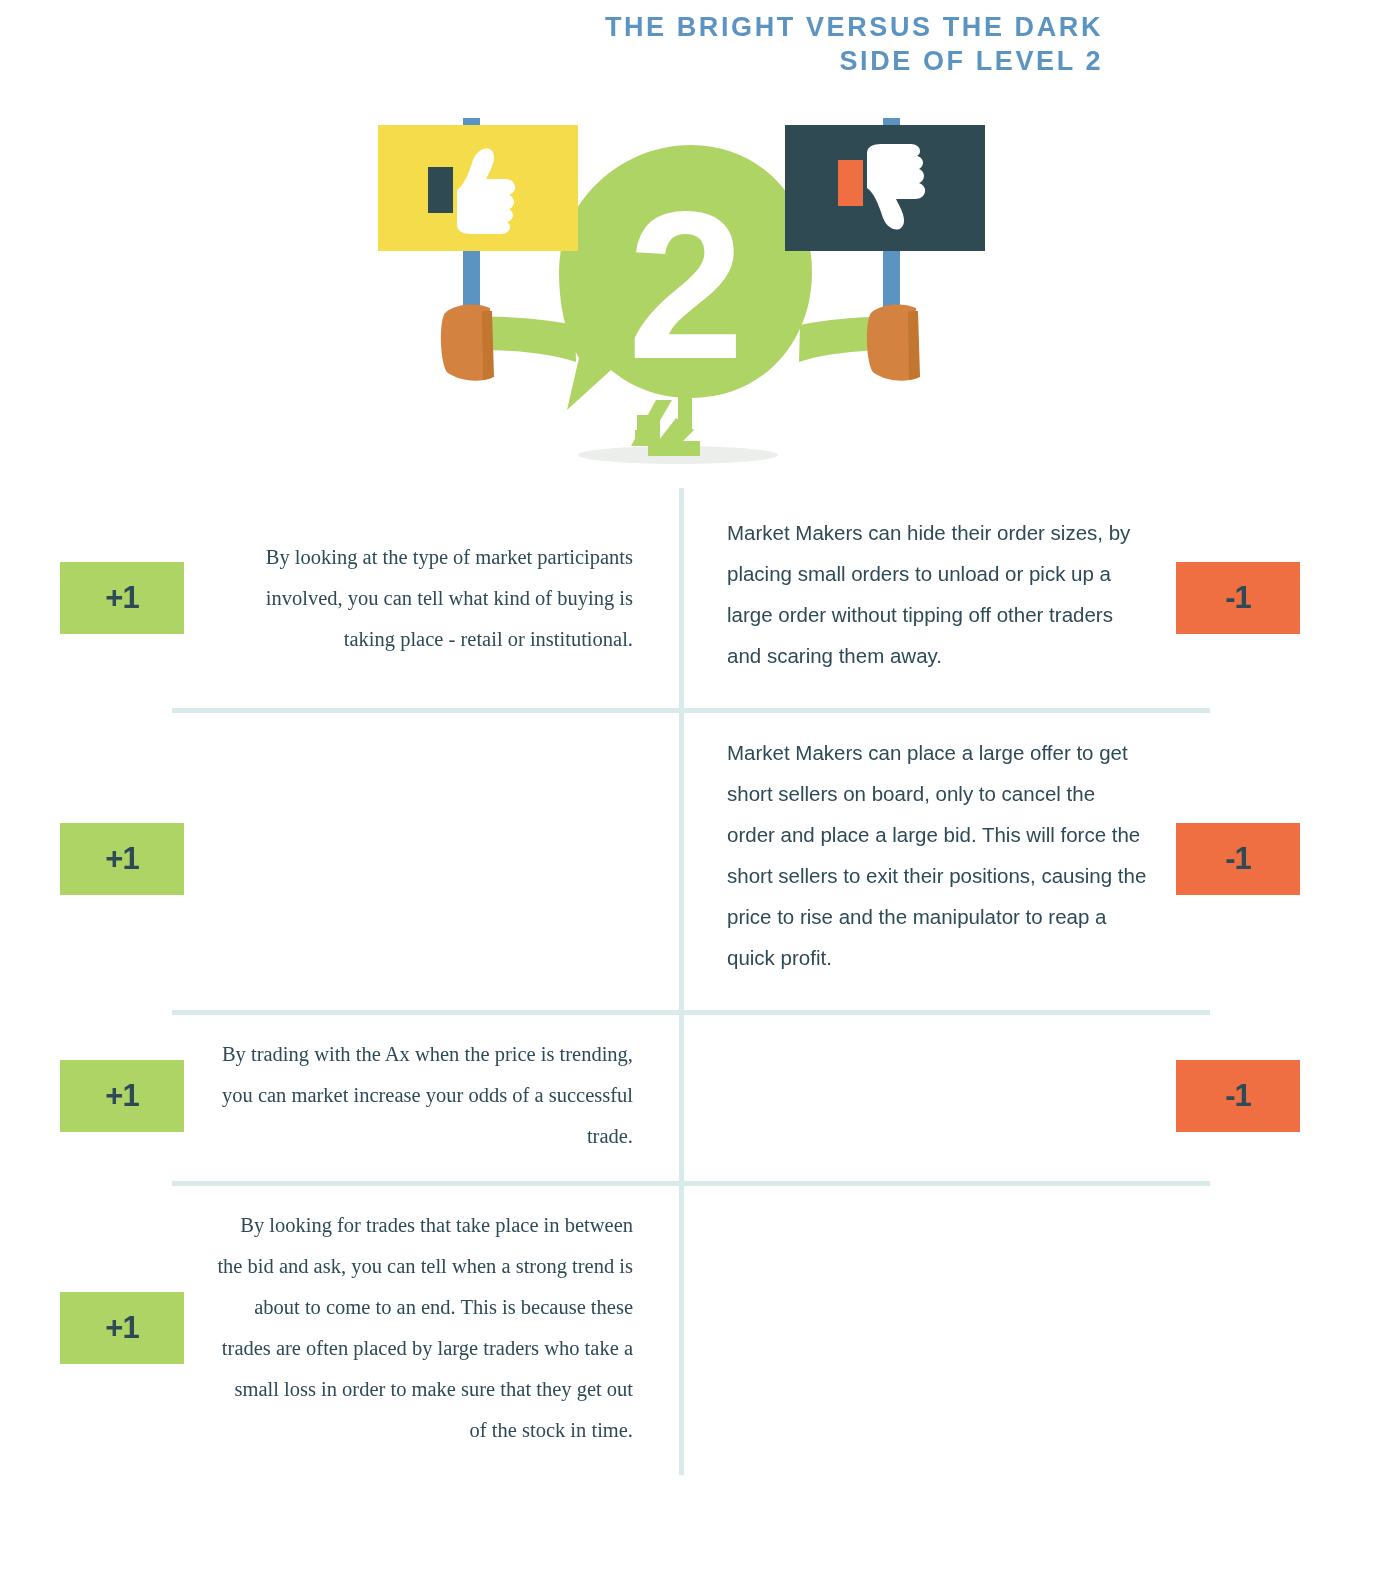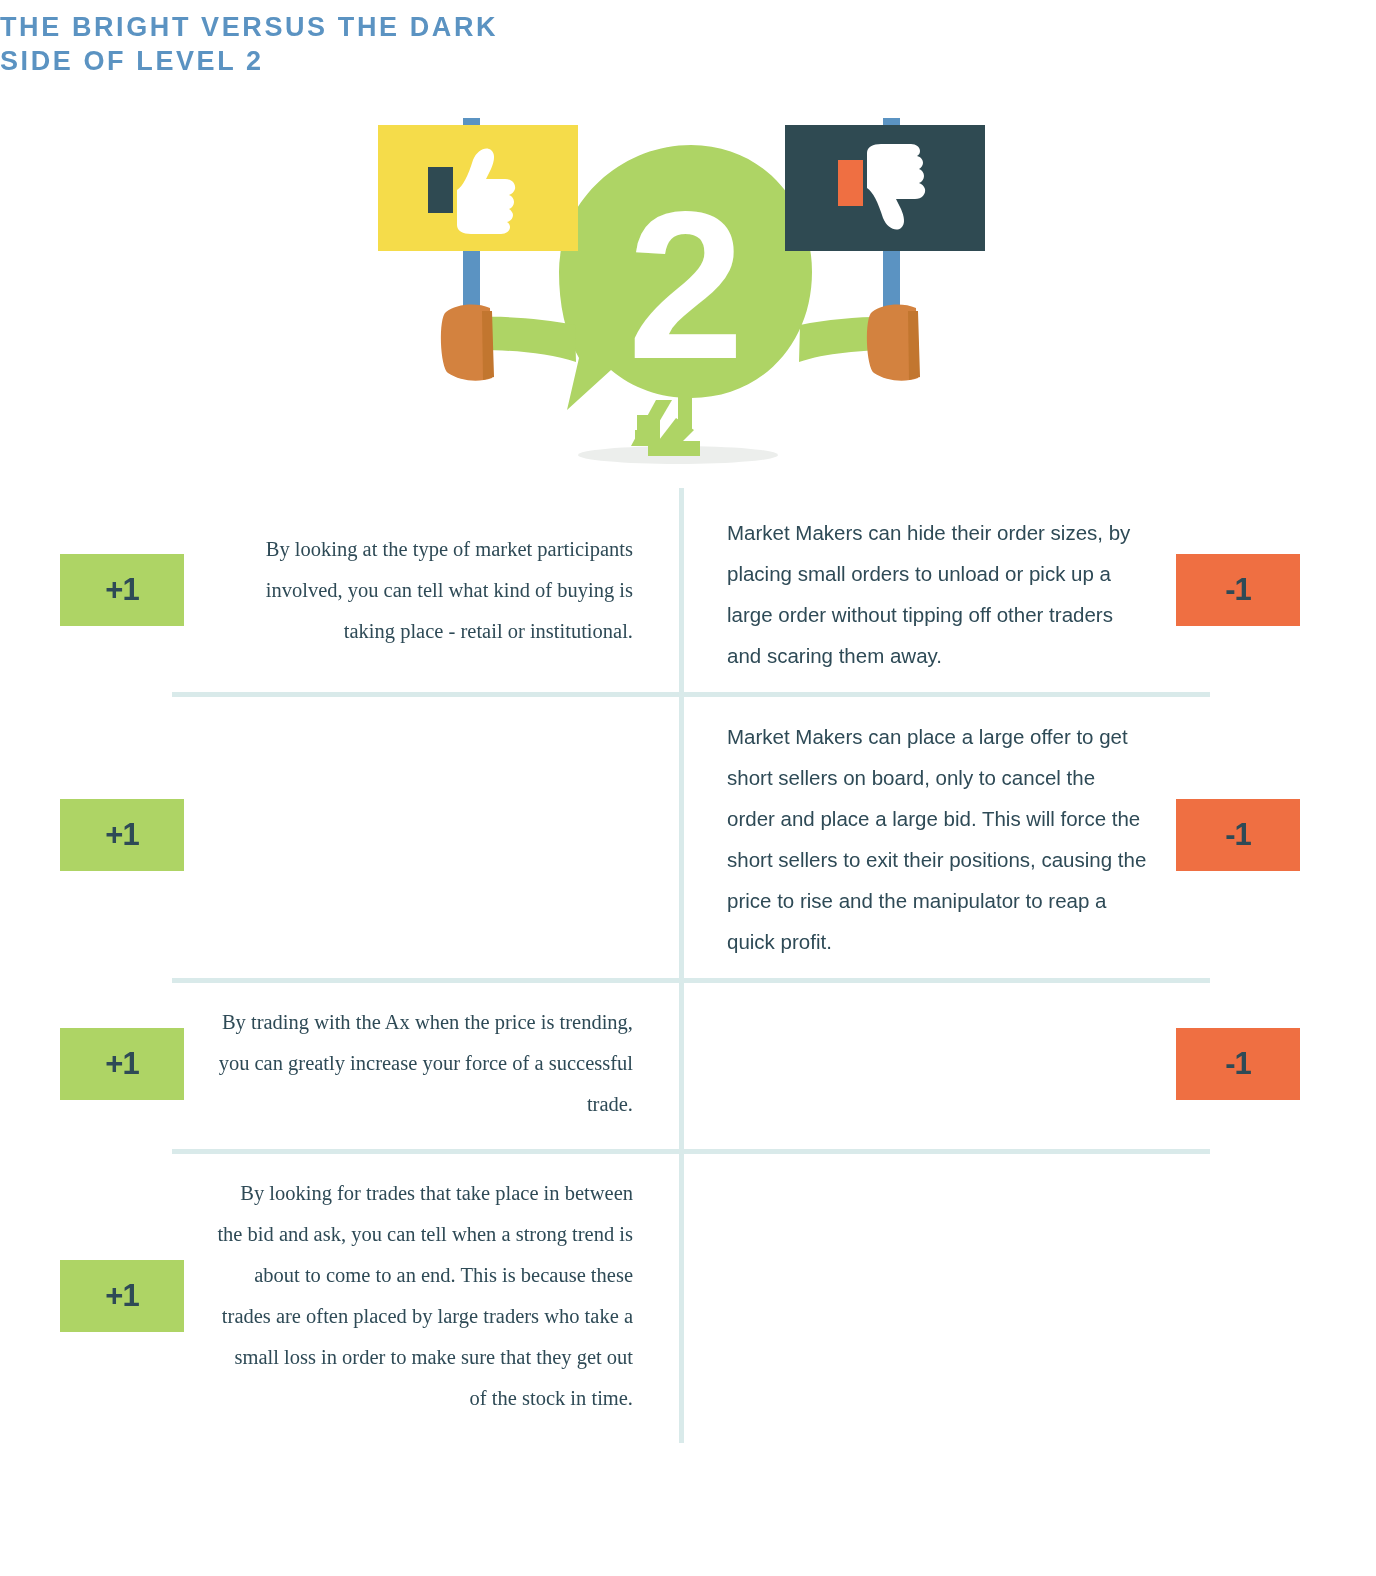--- a/index.html
+++ b/index.html
@@ -12,23 +12,23 @@
     height: 1576px;
     position: relative;
     font-family: "Liberation Sans", sans-serif;
     overflow: hidden;
   }
 
   
   .title-block {
     position: absolute;
     top: 10px;
-    left: 0;
+    left: 11px;
     width: 1092px;
-    text-align: left;
+    text-align: right;
   }
   .title-line {
     color: #5b93c2;
     font-family: "Liberation Sans", sans-serif;
     font-weight: bold;
     font-size: 27px;
     letter-spacing: 2.6px;
     line-height: 34px;
     text-transform: uppercase;
   }
@@ -71,21 +71,21 @@
     display: flex;
     align-items: center;
   }
   .side-left {
     width: 683px;
     padding: 24px 50px 24px 0;
     justify-content: flex-end;
   }
   .side-right {
     width: 693px;
-    padding: 24px 0 16px 44px;
+    padding: 24px 0 32px 44px;
     justify-content: flex-start;
   }
 
   .vrule {
     position: absolute;
     left: 679px;
     top: 0;
     bottom: 0;
     width: 5px;
     background: #d9eaea;
@@ -226,21 +226,21 @@
     </div>
   </div>
 
   <div class="row">
     <div class="hrule"></div>
     <div class="vrule"></div>
     <div class="side side-left">
       <div class="badge badge-plus">
         <span>+1</span>
       </div>
-      <div class="body-text">By trading with the Ax when the price is trending, you can greatly increase your force of a successful trade.</div>
+      <div class="body-text">By trading with the Ax when the price is trending, you can market increase your odds of a successful trade.</div>
     </div>
     <div class="side side-right">
       <div class="badge badge-minus">
         <span>-1</span>
       </div>
     </div>
   </div>
 
   <div class="row">
     <div class="hrule"></div>

